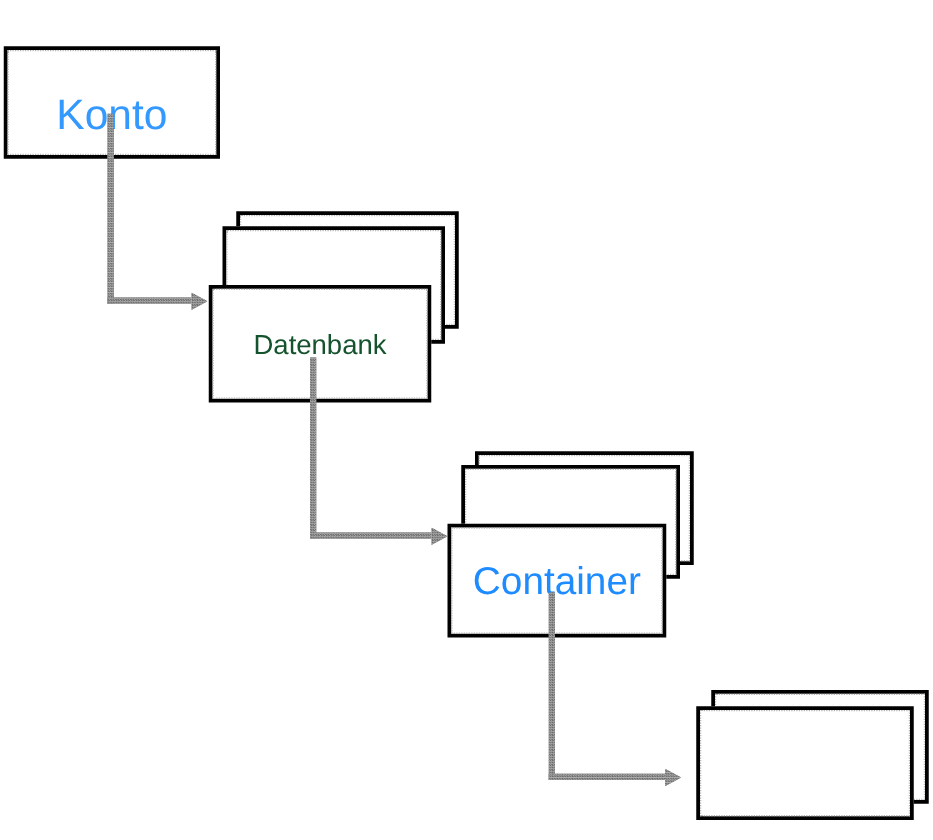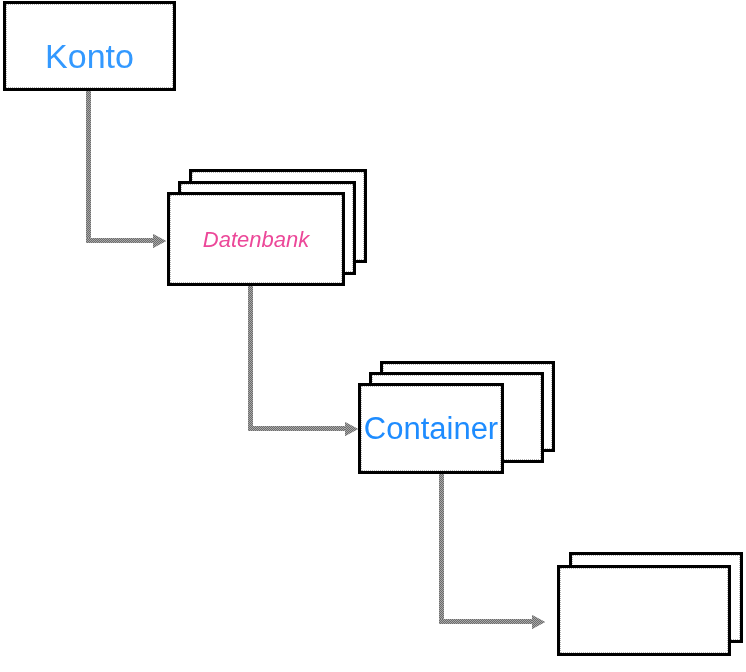--- a/index.html
+++ b/index.html
@@ -26,20 +26,21 @@
     content: "";
     position: absolute;
     inset: 0;
     border: 1px dotted #b4b4b4;
     pointer-events: none;
   }
   .front {
     display: flex;
     align-items: center;
     justify-content: center;
+    margin-top: 36px;
   }
   .label {
     white-space: nowrap;
     line-height: 1;
   }
   
   .wire {
     position: absolute;
     background-color: #878787;
     background-image: repeating-conic-gradient(#6b6b6b 0% 25%, #a9a9a9 0% 50%);
@@ -71,21 +72,21 @@
   .db-label { font-size: 22px; transform: translateY(1px); }
 
   
   .a2v { left: 248px; top: 286px; width: 5px;  height: 145px; }
   .a2h { left: 248px; top: 426px; width: 97px; height: 5px; }
   .a2a { left: 345px; top: 422px; }
 
   
   .ct-back2 { left: 380px; top: 361px; width: 175px; height: 91px; }
   .ct-back1 { left: 369px; top: 372px; width: 175px; height: 91px; }
-  .ct-front { left: 358px; top: 383px; width: 146px; height: 91px; text-align: center; }
+  .ct-front { left: 358px; top: 383px; width: 175px; height: 91px; text-align: center; }
   .ct-label { font-size: 31px; }
 
   
   .a3v { left: 439px; top: 474px; width: 5px;  height: 150px; }
   .a3h { left: 439px; top: 619px; width: 93px; height: 5px; }
   .a3a { left: 532px; top: 615px; }
 
   
   .el-back2 { left: 569px; top: 552px; width: 174px; height: 91px; }
   .el-back1 { left: 557px; top: 565px; width: 174px; height: 91px; }
@@ -101,21 +102,21 @@
     <span class="label konto-label" style="color: rgb(51, 153, 255);">Konto</span>
   </div>
 
   <div class="wire a1v"></div>
   <div class="wire a1h"></div>
   <div class="arrowhead a1a"></div>
 
   <div class="box db-back2"></div>
   <div class="box db-back1"></div>
   <div class="box front db-front">
-    <span class="label db-label" style="color: #ec4899; font-style: italic;">Datenbank</span>
+    <span class="label db-label" style="color: #14532d;">Datenbank</span>
   </div>
 
   <div class="wire a2v"></div>
   <div class="wire a2h"></div>
   <div class="arrowhead a2a"></div>
 
   <div class="box ct-back2"></div>
   <div class="box ct-back1"></div>
   <div class="box front ct-front">
     <span class="label ct-label" style="color: rgb(30, 140, 255);">Container</span>

